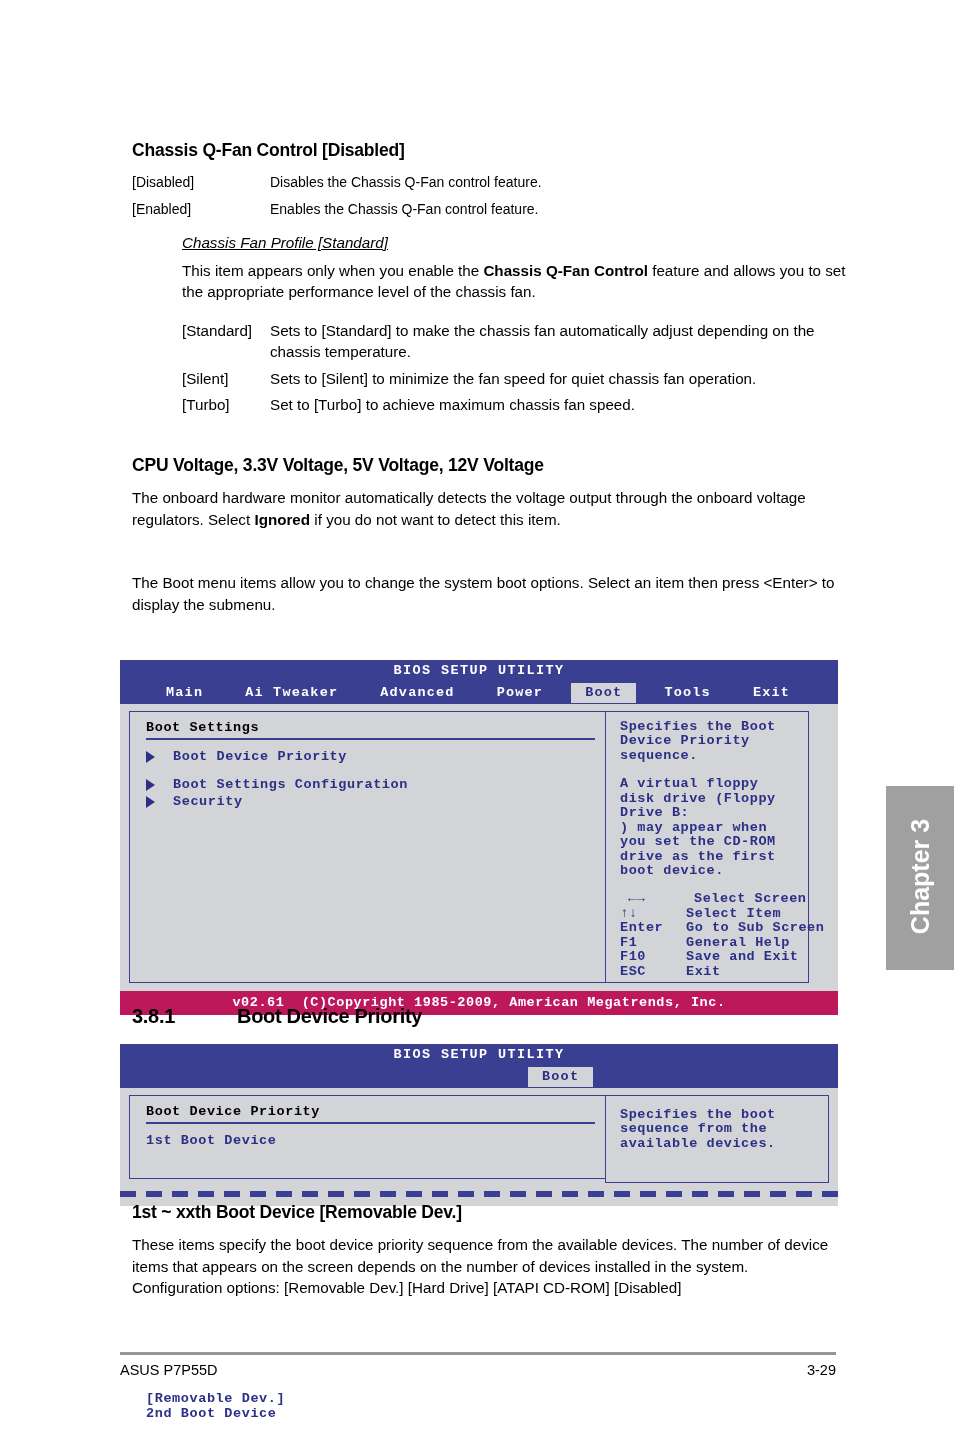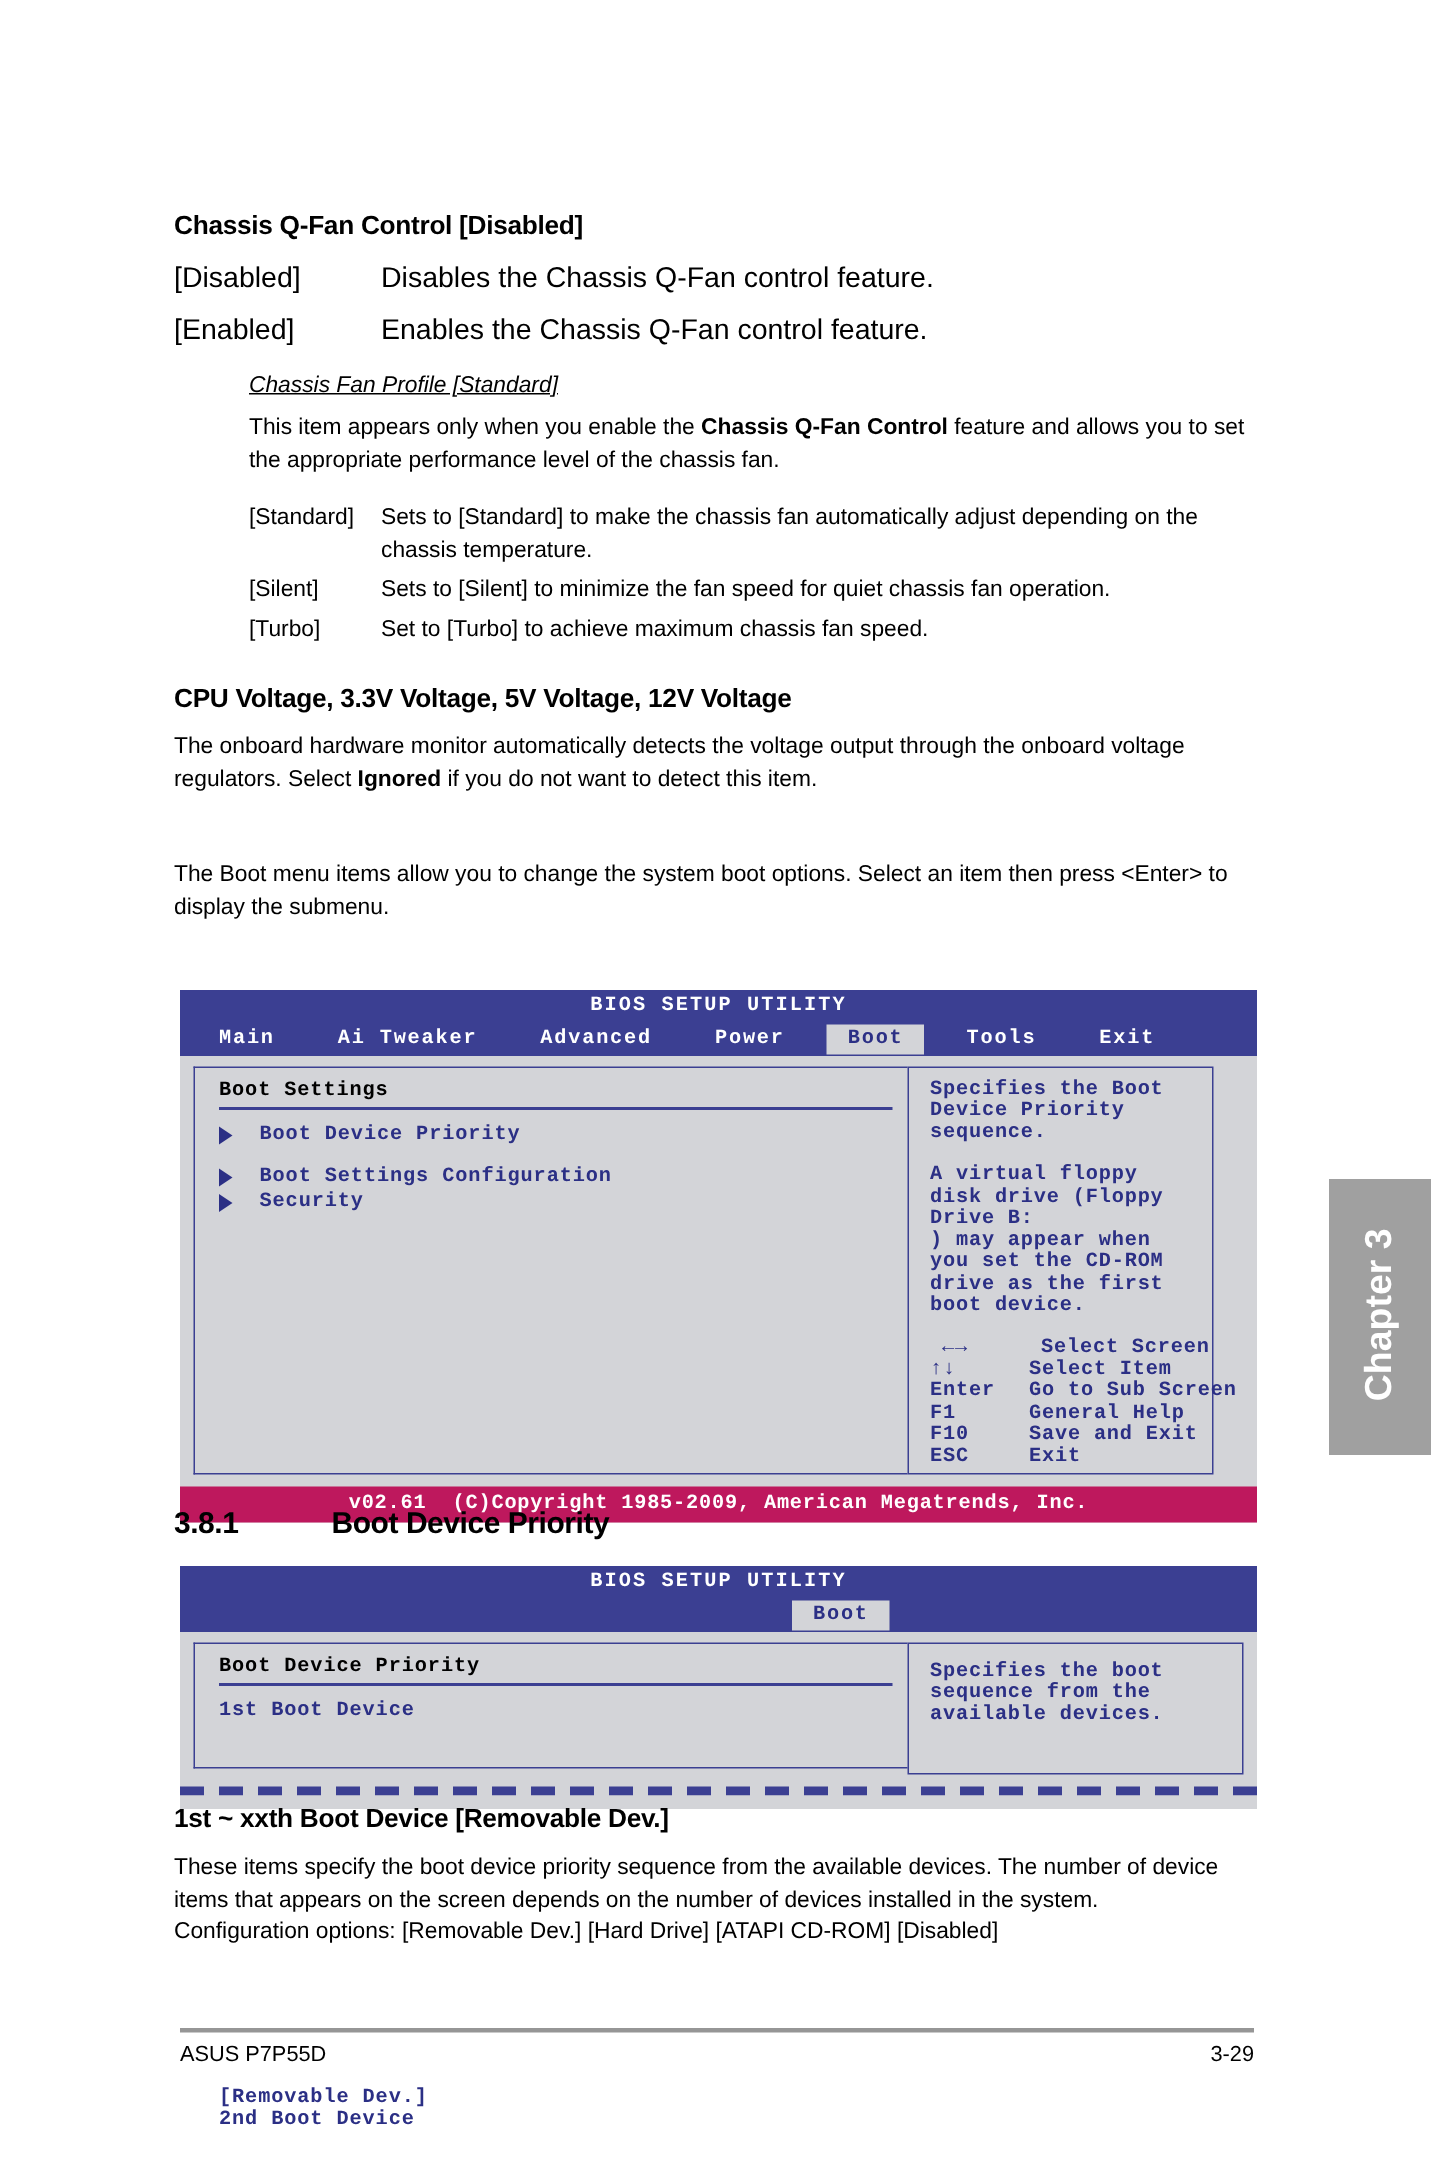--- a/index.html
+++ b/index.html
@@ -17,36 +17,36 @@
   }
 
   .page {
     position: absolute;
     inset: 0;
   }
 
   
   .content {
     position: absolute;
-    left: 116px;
+    left: 132px;
     top: 140px;
     width: 716px;
   }
 
   h2.sect-head {
     font-size: 17.5px;
     font-weight: bold;
     margin: 0 0 11px 0;
     letter-spacing: -0.2px;
     line-height: 1.2;
   }
 
   .defrow {
     display: flex;
-    font-size: 19px;
+    font-size: 14px;
     line-height: 1.45;
     margin-bottom: 7px;
     align-items: flex-end;
   }
   .defrow .term { width: 138px; flex: 0 0 138px; }
   .defrow .desc { flex: 1; }
 
   .indent-block {
     margin-left: 50px;
     margin-top: 14px;
@@ -113,21 +113,21 @@
     font-weight: bold;
     text-align: center;
     letter-spacing: 1.4px;
     padding-top: 4px;
     line-height: 1.1;
   }
   .bios-tabs {
     display: flex;
     align-items: flex-end;
     height: 23px;
-    padding-left: 12px;
+    padding-left: 32px;
     margin-top: 1px;
   }
   .bios-tab {
     color: #ffffff;
     font-size: 13.5px;
     font-weight: bold;
     letter-spacing: 1.2px;
     padding: 2px 14px 3px 14px;
     margin-right: 14px;
     white-space: pre;

